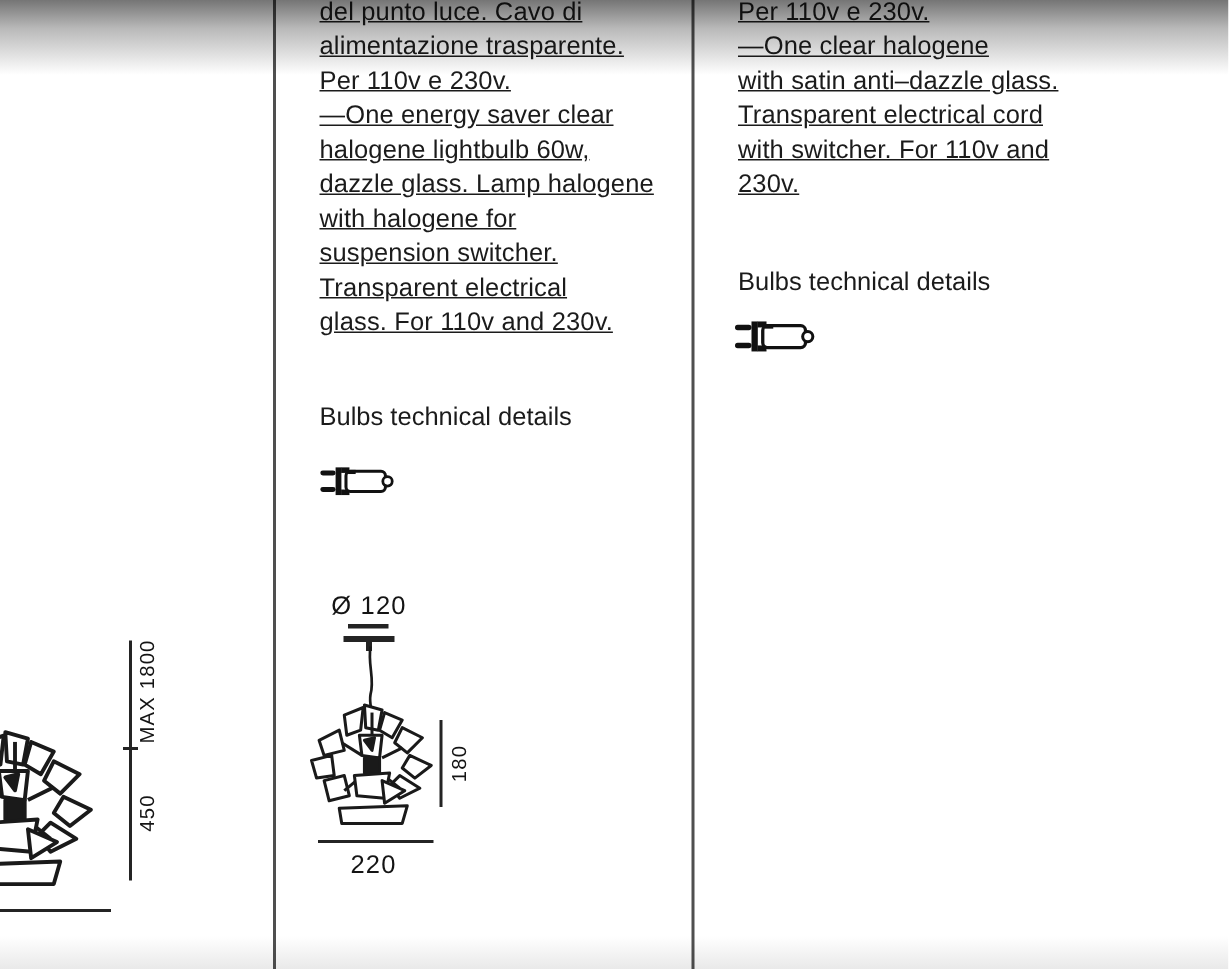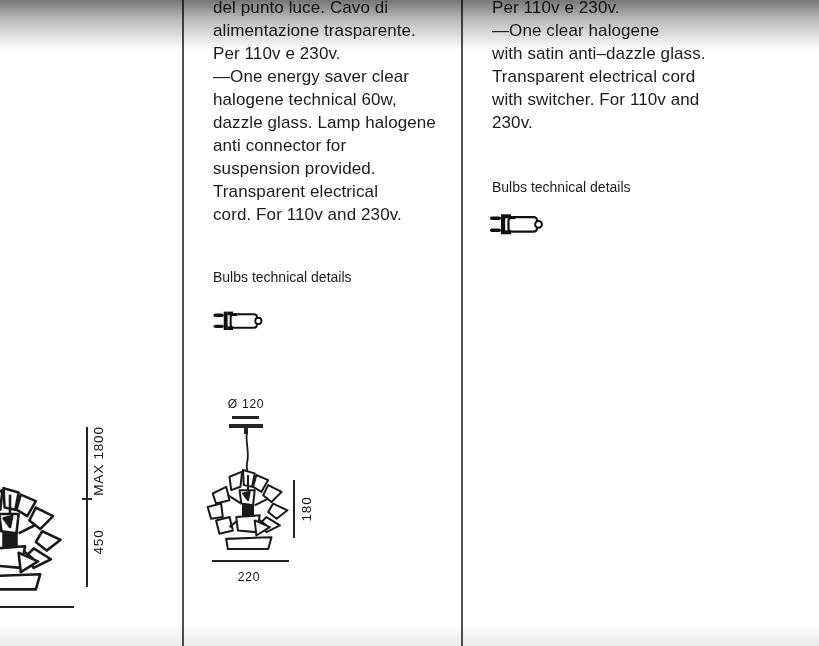--- a/index.html
+++ b/index.html
@@ -18,26 +18,26 @@
     mix-blend-mode:multiply;pointer-events:none;z-index:50;
   }
   .shade-bottom{
     position:absolute;left:0;bottom:0;width:819px;height:22px;
     background:linear-gradient(to top,#e9e9e9 0%,#ffffff 100%);
     mix-blend-mode:multiply;pointer-events:none;z-index:50;
   }
   .textblock{
     position:absolute;font-size:17px;line-height:23px;letter-spacing:0.1px;
   }
-  .textblock div{white-space:nowrap;}
+  .textblock div{white-space:nowrap;text-decoration:underline;}
   .bulbs-heading{
-    position:absolute;font-size:14px;line-height:23px;white-space:nowrap;
+    position:absolute;font-size:17px;line-height:23px;white-space:nowrap;
   }
   .dimlabel{
-    position:absolute;font-size:12px;letter-spacing:0.8px;color:#141414;
+    position:absolute;font-size:17px;letter-spacing:0.8px;color:#141414;
     white-space:nowrap;transform:translate(-50%,-50%);
   }
   .vlabel{
     position:absolute;font-size:13.5px;letter-spacing:0.8px;color:#141414;
     white-space:nowrap;transform:translate(-50%,-50%) rotate(-90deg);
   }
   .hline{position:absolute;background:#242424;}
   .vline{position:absolute;background:#242424;}
   svg{position:absolute;overflow:visible;}
 </style>
@@ -82,26 +82,26 @@
 </svg>
 
 <div class="divider" style="left:182px"></div>
 <div class="divider" style="left:461px"></div>
 
 <div class="textblock" style="left:213px;top:-4px">
     <div>del punto luce. Cavo di</div>
     <div>alimentazione trasparente.</div>
     <div>Per 110v e 230v.</div>
     <div>—One energy saver clear</div>
-    <div>halogene technical 60w,</div>
+    <div>halogene lightbulb 60w,</div>
     <div>dazzle glass. Lamp halogene</div>
-    <div>anti connector for</div>
-    <div>suspension provided.</div>
+    <div>with halogene for</div>
+    <div>suspension switcher.</div>
     <div>Transparent electrical</div>
-    <div>cord. For 110v and 230v.</div>
+    <div>glass. For 110v and 230v.</div>
   </div>
 
 <div class="bulbs-heading" style="left:213px;top:266px">Bulbs technical details</div>
 
 <svg width="53" height="24" viewBox="0 0 56 26" style="left:212px;top:309px">
   <use href="#g9bulb"></use>
 </svg>
 
 <div class="dimlabel" style="left:246px;top:404px">Ø 120</div>
 <div class="hline" style="left:232px;top:416px;width:27px;height:2.5px"></div>

